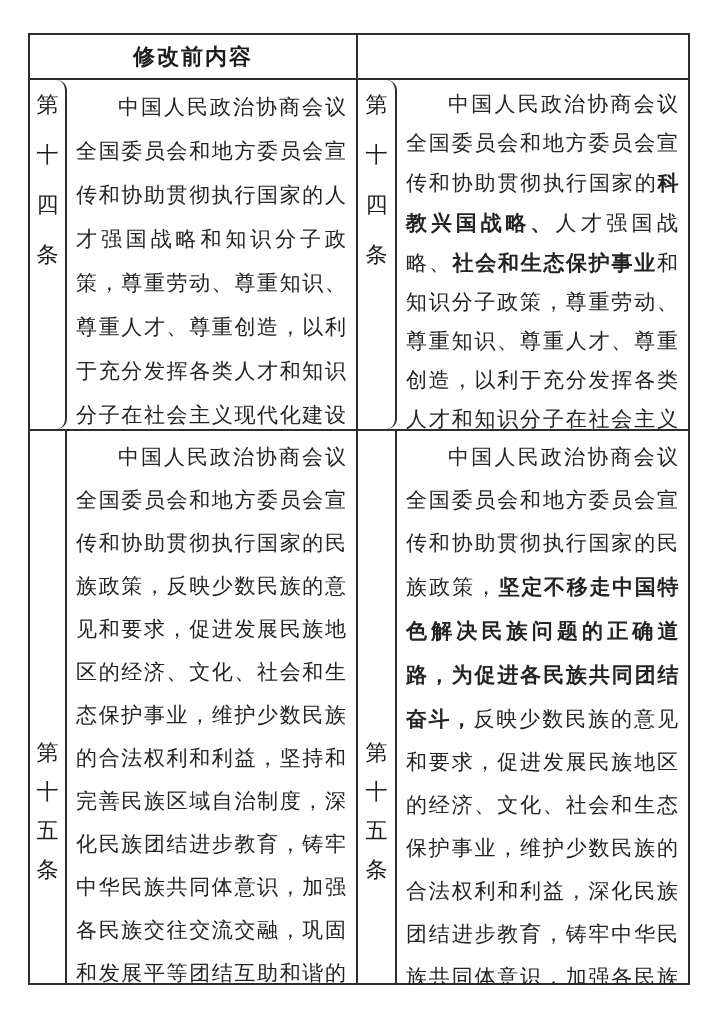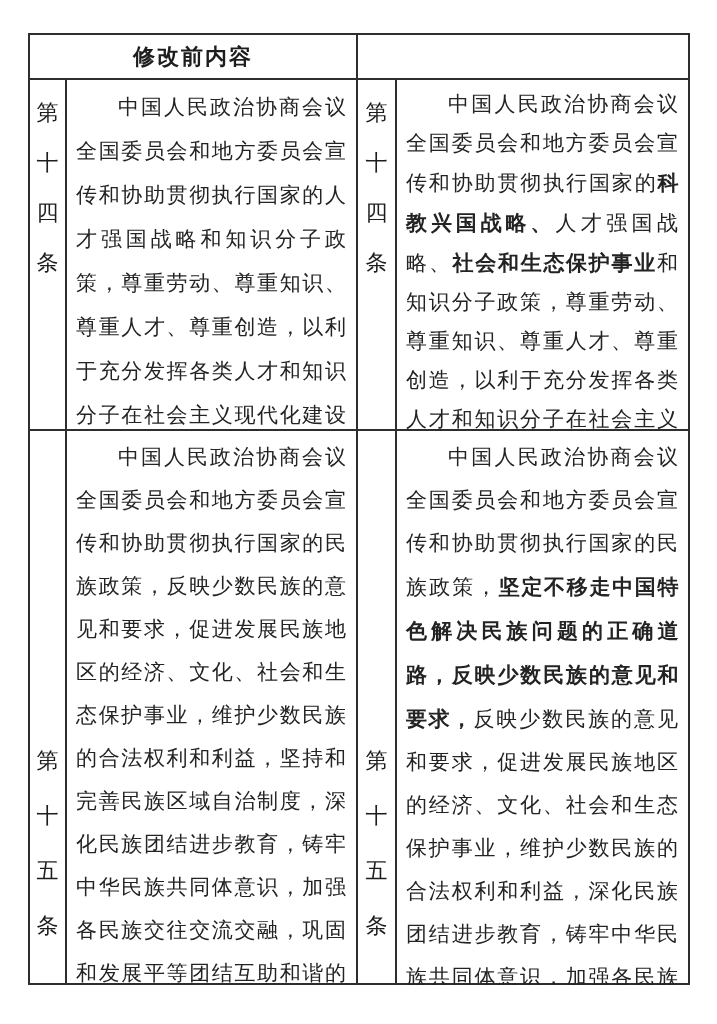--- a/index.html
+++ b/index.html
@@ -53,22 +53,22 @@
   .num-cell {
     border-right: 2px solid #2e2e2e;
     box-sizing: border-box;
     text-align: center;
     font-size: 22px;
     letter-spacing: 0;
     word-break: break-all;
     overflow: hidden;
     color: #1d1d1d;
   }
-  .row-1 .num-cell { padding-top: 8px; line-height: 50px; }
-  .row-2 .num-cell { padding-top: 302px; line-height: 55px; }
+  .row-1 .num-cell { line-height: 50px; border-radius: 10px; }
+  .row-2 .num-cell { padding-top: 302px; line-height: 39px; }
   .content-cell {
     box-sizing: border-box;
     padding: 5px 9px 0 9px;
     text-align: justify;
     text-indent: 2em;
     font-size: 21px;
     letter-spacing: 1px;
     overflow: hidden;
   }
   .content-cell.mid { border-right: 2px solid #2e2e2e; }
@@ -94,16 +94,16 @@
     <div class="num-cell">第十四条</div>
     <div class="content-cell mid lh-wide">中国人民政治协商会议全国委员会和地方委员会宣传和协助贯彻执行国家的人才强国战略和知识分子政策，尊重劳动、尊重知识、尊重人才、尊重创造，以利于充分发挥各类人才和知识分子在社会主义现代化建设中的作用。</div>
     <div class="num-cell">第十四条</div>
     <div class="content-cell lh-narrow"><span>中国人民政治协商会议全国委员会和地方委员会宣传和协助贯彻执行国家的</span><span class="added">科教兴国战略、</span><span>人才强国战略、</span><span class="added">社会和生态保护事业</span><span>和知识分子政策，尊重劳动、尊重知识、尊重人才、尊重创造，以利于充分发挥各类人才和知识分子在社会主义现代化建设中的作用。</span></div>
   </div>
 
   <div class="body-row row-2">
     <div class="num-cell">第十五条</div>
     <div class="content-cell mid">中国人民政治协商会议全国委员会和地方委员会宣传和协助贯彻执行国家的民族政策，反映少数民族的意见和要求，促进发展民族地区的经济、文化、社会和生态保护事业，维护少数民族的合法权利和利益，坚持和完善民族区域自治制度，深化民族团结进步教育，铸牢中华民族共同体意识，加强各民族交往交流交融，巩固和发展平等团结互助和谐的社会主义民族关系，为促进各民族共同团结奋斗、共同</div>
     <div class="num-cell">第十五条</div>
-    <div class="content-cell"><span>中国人民政治协商会议全国委员会和地方委员会宣传和协助贯彻执行国家的民族政策，</span><span class="added">坚定不移走中国特色解决民族问题的正确道路，反映少数民族的意见和要求，</span><span>反映少数民族的意见和要求，促进发展民族地区的经济、文化、社会和生态保护事业，维护少数民族的合法权利和利益，深化民族团结进步教育，铸牢中华民族共同体意识，加强各民族交往交流交融，巩固和发展平等团结互助和谐的社</span></div>
+    <div class="content-cell"><span>中国人民政治协商会议全国委员会和地方委员会宣传和协助贯彻执行国家的民族政策，</span><span class="added">坚定不移走中国特色解决民族问题的正确道路，为促进各民族共同团结奋斗，</span><span>反映少数民族的意见和要求，促进发展民族地区的经济、文化、社会和生态保护事业，维护少数民族的合法权利和利益，深化民族团结进步教育，铸牢中华民族共同体意识，加强各民族交往交流交融，巩固和发展平等团结互助和谐的社</span></div>
   </div>
 
 </div>
 
 </body></html>

